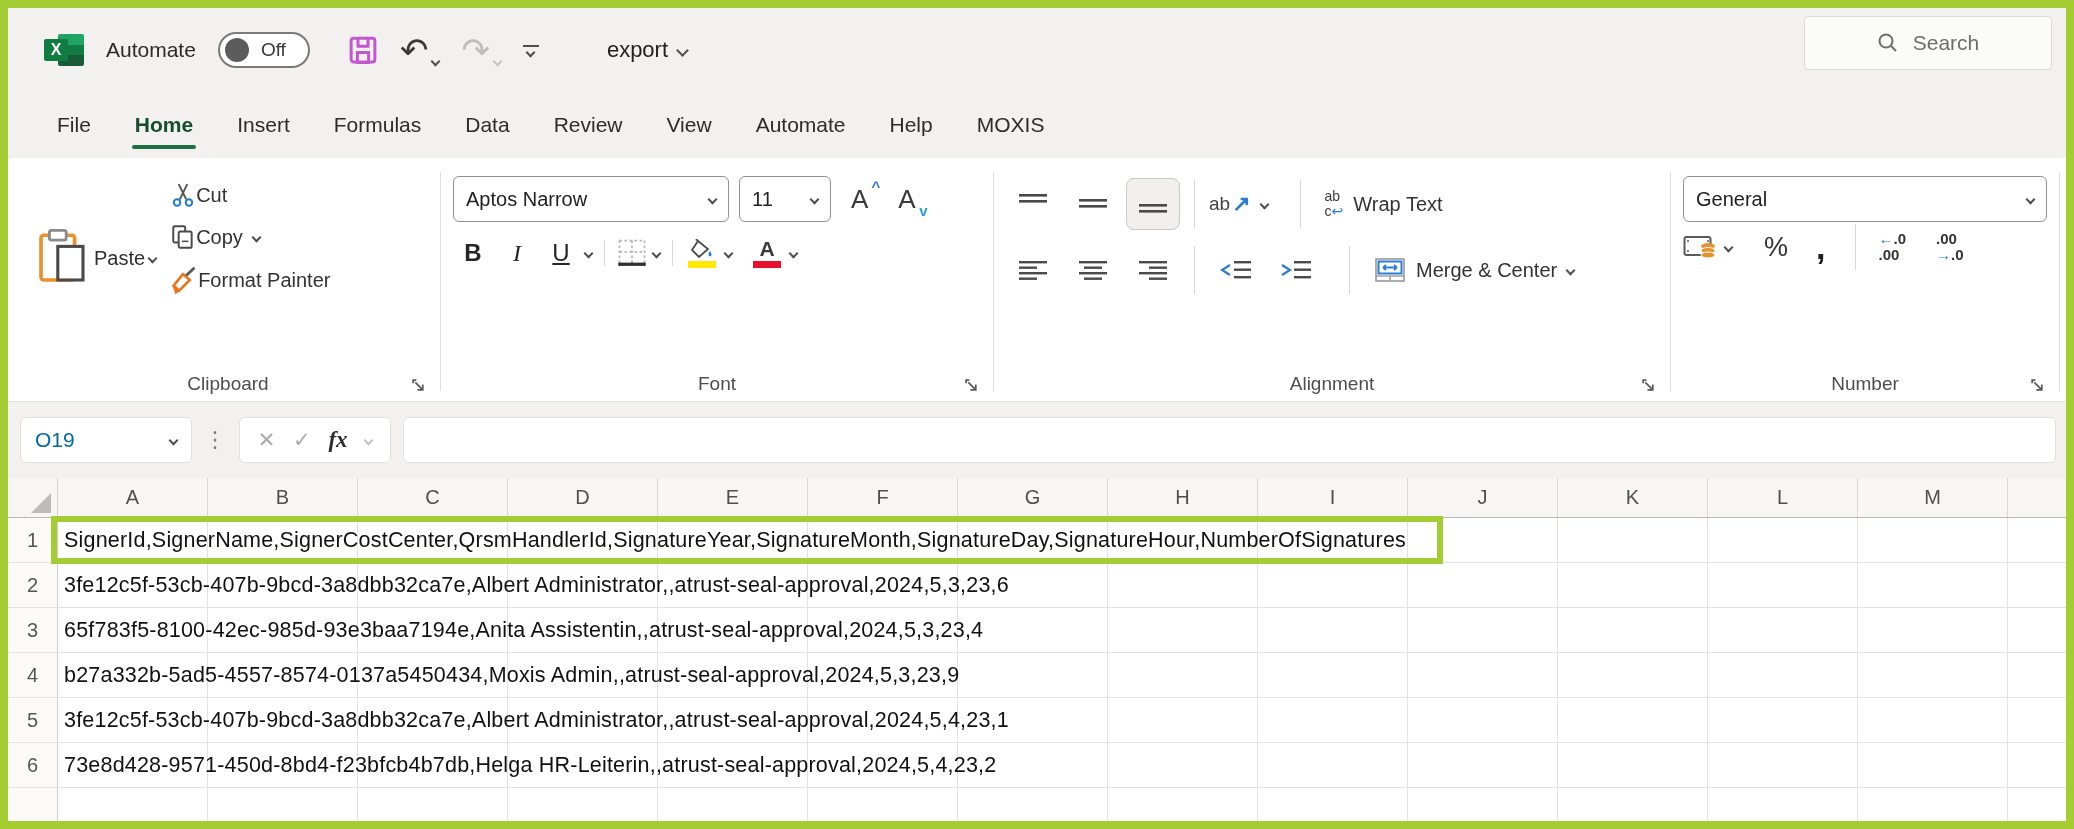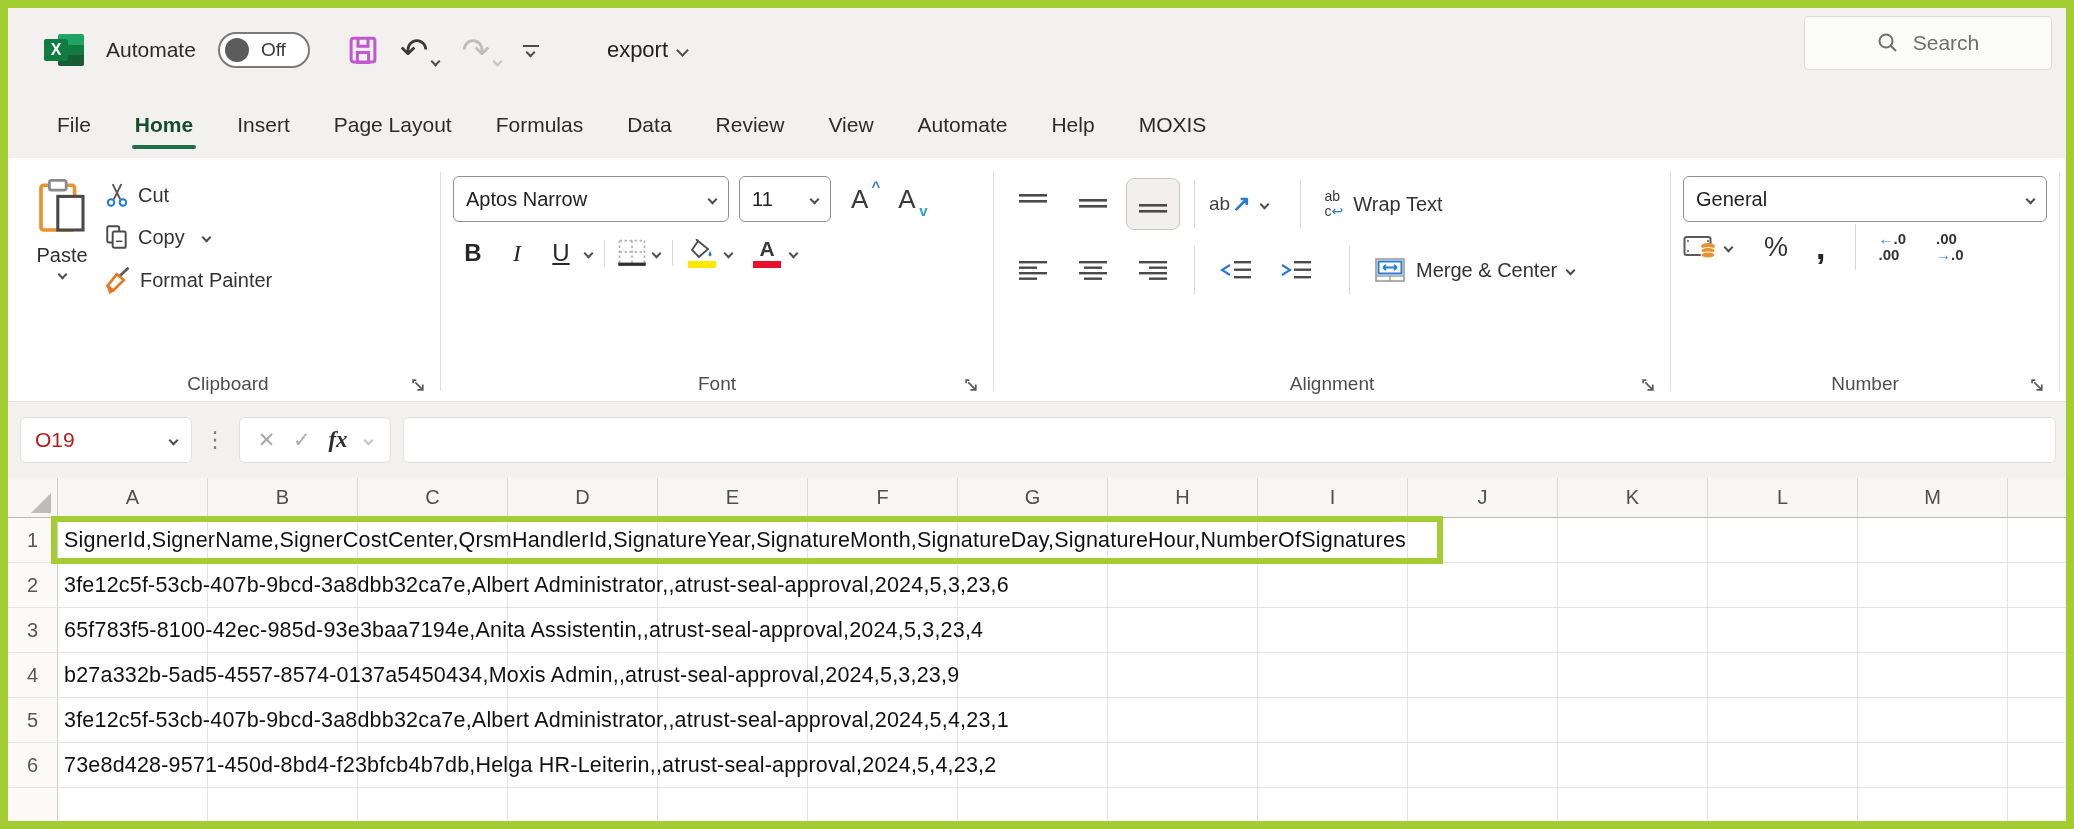--- a/index.html
+++ b/index.html
@@ -34,25 +34,25 @@
   .mtab.active { font-weight:bold; color:#174c2e; }
   .mtab.active::after { content:""; position:absolute; left:18px; right:18px; bottom:2px; height:4px; border-radius:2px; background:#1d7044; }
 
   
   .ribbon { height:244px; background:#fff; border-bottom:1px solid #e3e2e0; display:flex; align-items:stretch; padding:10px 4px 0 10px; flex:0 0 auto; }
   .rgroup { position:relative; display:flex; flex-direction:column; padding:4px 10px 0 10px; }
   .rgroup .content { flex:1; display:flex; }
   .rgroup .gfooter { height:34px; display:flex; align-items:center; justify-content:center; font-size:19px; color:#4e4e4e; position:relative;margin-top:28px; }
   .launcher { position:absolute; right:2px; bottom:8px; }
   .rsep { width:1px; background:#e0dedc; margin:4px 2px 10px 2px; }
-  .icbtn { display:flex; align-items:center; gap:8px; font-size:20px; color:#333; cursor:default; }
+  .icbtn { display:flex; align-items:center; gap:0; font-size:20px; color:#333; cursor:default; }
   .subsep { width:1px; background:#d9d7d5; align-self:stretch; margin:2px 8px; }
 
   
-  .paste-big { display:flex; flex-direction:column; align-items:center; gap:4px; padding:6px 14px 0 6px; }
+  .paste-big { display:flex; flex-direction:row; align-items:center; gap:4px; padding:6px 14px 0 6px; }
   .paste-big .plabel { font-size:20px; color:#2f2f2f; }
   .clip-col { display:flex; flex-direction:column; justify-content:flex-start; gap:16px; padding-top:10px; }
 
   
   .rows-col { display:flex; flex-direction:column; gap:16px; width:100%; padding-top:4px; }
   .irow { display:flex; align-items:center; }
   .combo { height:46px; border:1px solid #919191; border-radius:6px; background:#fff; display:flex; align-items:center; padding:0 12px; font-size:20px; color:#222; }
   .combo .chv { margin-left:auto; }
   .fname { width:276px; }
   .fsize { width:92px; margin-left:10px;text-align:center; }
@@ -80,21 +80,21 @@
   
   .num-col { display:flex; flex-direction:column; width:100%; padding-top:4px; }
   .gencombo { width:100%; }
   .num-row { display:flex; align-items:center; gap:14px; height:50px; }
   .pct { font-size:27px; color:#333; }
   .comma { font-size:34px; font-weight:bold; color:#222; line-height:20px; }
   .decbtn { display:flex; flex-direction:column; font-size:15px; line-height:16px; color:#333; align-items:flex-start; font-weight:600; }
 
   
   .fbar { height:76px; display:flex; align-items:center; gap:12px; padding:0 10px 0 12px; flex:0 0 auto; }
-  .namebox { width:172px; height:46px; background:#fff; border:1px solid #e2e1df; border-radius:6px; display:flex; align-items:center; padding:0 14px; font-size:21px; color:#b91c1c; }
+  .namebox { width:172px; height:46px; background:#fff; border:1px solid #e2e1df; border-radius:6px; display:flex; align-items:center; padding:0 14px; font-size:21px; color:#0369a1; }
   .namebox .chv { margin-left:auto; }
   .vdots { color:#7d7d7d; font-size:22px; letter-spacing:1px; }
   .fxbox { width:152px; height:46px; background:#fff; border:1px solid #e2e1df; border-radius:6px; display:flex; align-items:center; justify-content:space-evenly; }
   .fxbox .gray { color:#a9a9a9; font-size:21px; }
   .fxbox .fx { font-family:"Liberation Serif",serif; font-style:italic; font-size:23px; color:#2d2d2d; font-weight:bold; }
   .finput { flex:1; height:46px; background:#fff; border:1px solid #e2e1df; border-radius:6px; font-size:20px; padding:0 10px; outline:none; font-family:"Liberation Sans",sans-serif; }
 
   
   .grid { flex:1; background:#fff; display:flex; flex-direction:column; overflow:hidden; position:relative; }
   .ghead { height:40px; display:flex; flex:0 0 auto; border-bottom:1px solid #b9b9b9; background:#f7f6f5; }
@@ -165,23 +165,20 @@
       </div>
 
       <div class="mtab active">
         <span>Home</span>
       </div>
 
       <div class="mtab">
         <span>Insert</span>
       </div>
 
-      <div class="mtab">
-        <span>Page Layout</span>
-      </div>
 
       <div class="mtab">
         <span>Formulas</span>
       </div>
 
       <div class="mtab">
         <span>Data</span>
       </div>
 
       <div class="mtab">

